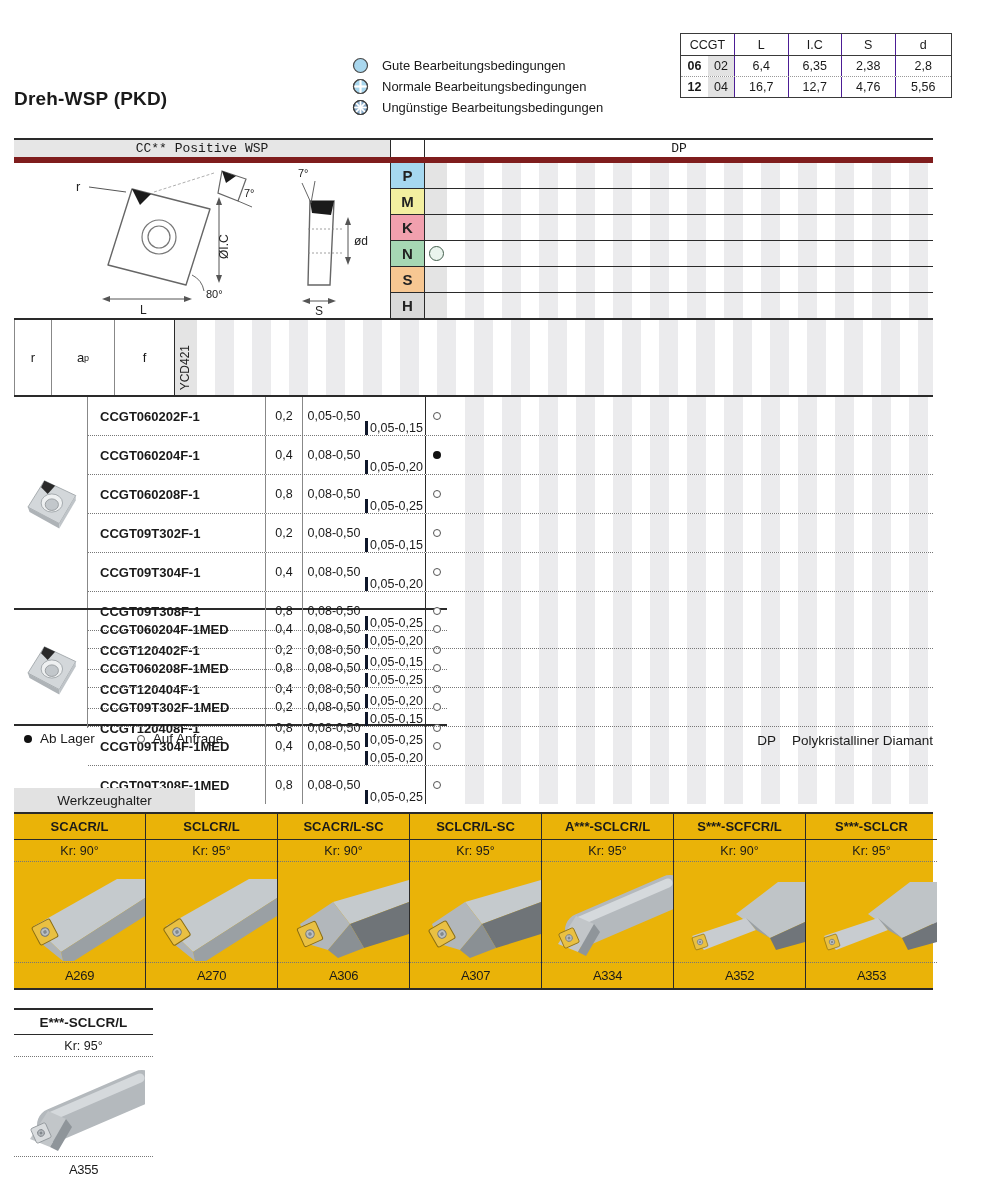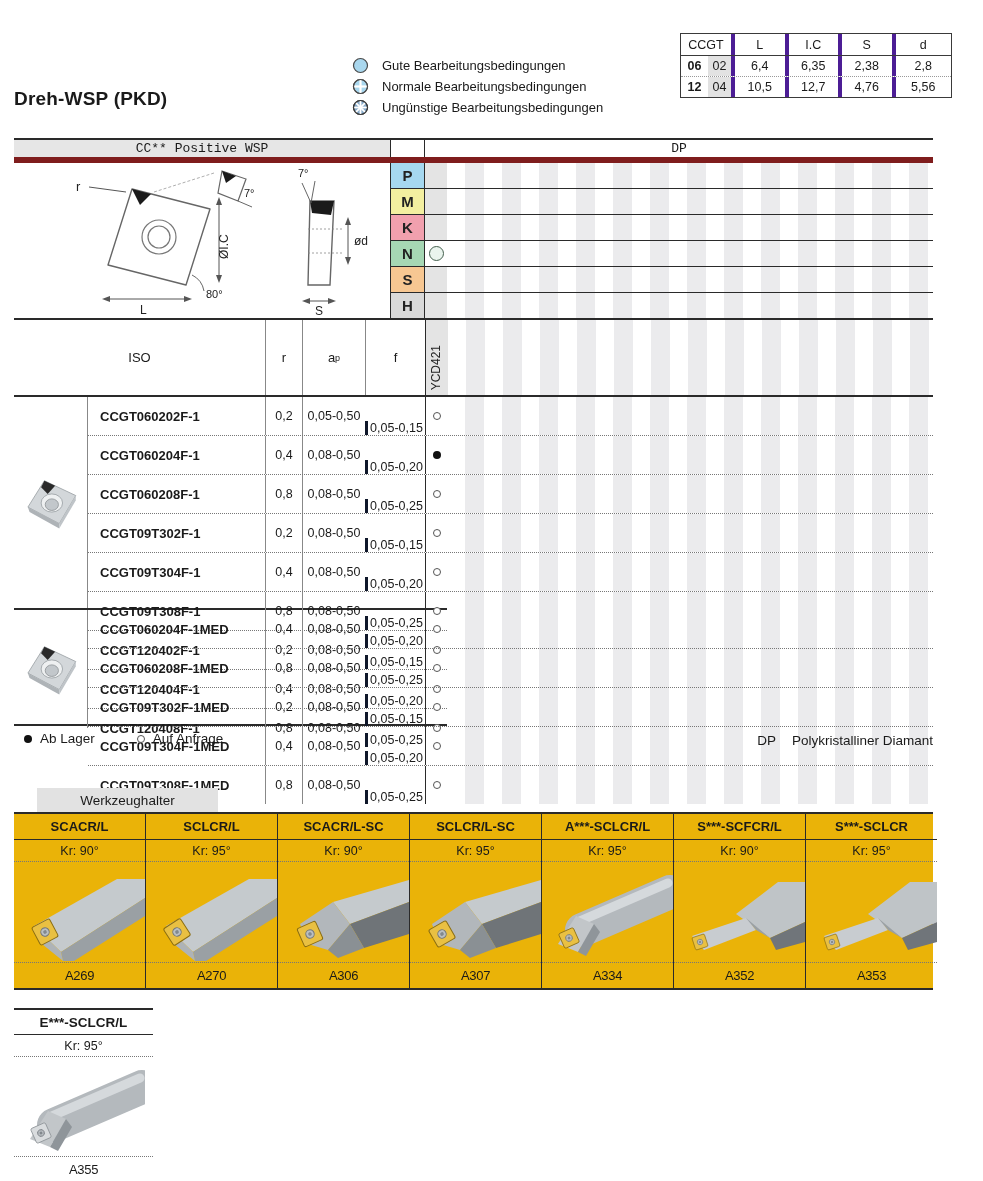--- a/index.html
+++ b/index.html
@@ -12,21 +12,21 @@
   .cond-legend { position:absolute; left:352px; top:57px; display:flex; flex-direction:column; gap:5px; }
   .legend-item { display:flex; align-items:center; gap:13px; height:16px;text-align:right; }
   .legend-icon svg { display:block; }
   .legend-label { font-size:13px; }
 
   
   .dim-table { position:absolute; left:680px; top:33px; width:272px; border:1.5px solid #3a3a3a; box-sizing:border-box; background:#fff; }
   .dim-row { display:flex; height:20px; border-bottom:1px dotted #999; }
   .dim-row:last-child { border-bottom:none; }
   .dim-head { height:21px; border-bottom:1px solid #3a3a3a; font-size:13px; }
-  .dc { display:flex; align-items:center; justify-content:center; border-right:4px solid #4c1d95; box-sizing:border-box; font-size:12.5px; }
+  .dc { display:flex; align-items:center; justify-content:center; border-right:1px solid #4c1d95; box-sizing:border-box; font-size:12.5px; }
   .dc:last-child { border-right:none; }
   .dc-ccgt { width:54px; }
   .dc-size { width:27px; font-weight:bold; border-right:none; }
   .dc-sub  { width:27px; background:#e2e2e2; }
   .dc-val  { width:53.5px; }
   .dc-val:last-child { flex:1; }
 
   
   .main-table { position:absolute; left:14px; top:138px; width:919px; height:588px;
                 border-top:2px solid #2a2a2a; border-bottom:2px solid #2a2a2a; box-sizing:border-box; font-size:13px; }
@@ -76,21 +76,21 @@
   .mk-open { width:8px; height:8px; border-radius:50%; border:1.3px solid #555; background:#fff; box-sizing:border-box; }
   .mk-filled { width:8px; height:8px; border-radius:50%; background:#111; }
 
   
   .avail-legend { position:absolute; left:24px; top:731px; display:flex; gap:42px; align-items:center; font-size:13.5px; }
   .avail-item { display:flex; align-items:center; gap:8px; }
   .dp-note { position:absolute; top:733px; right:50px; font-size:13.5px; display:flex; gap:16px; }
 
   
   .wh-tab { position:absolute; left:14px; top:788px; width:181px; height:24px; background:#e2e2e2;
-            display:flex; align-items:center; justify-content:center; font-size:13.5px;margin-left:23px; }
+            display:flex; align-items:center; justify-content:center; font-size:13.5px; }
   .wh-table { position:absolute; left:14px; top:812px; width:919px; display:flex;
               border-top:2px solid #2a2a2a; border-bottom:2px solid #2a2a2a; box-sizing:border-box; background:#eab308; }
   .wh-col { flex:1; border-right:1px solid #2a2a2a; box-sizing:border-box; }
   .wh-col:last-child { border-right:none; }
   .wh-name { height:26px; display:flex; align-items:center; justify-content:center; font-weight:bold; font-size:13px; border-bottom:1px solid #2a2a2a; box-sizing:border-box; }
   .wh-kr { height:22px; display:flex; align-items:center; justify-content:center; font-size:12.5px; border-bottom:1px dotted #777; box-sizing:border-box; }
   .wh-img { height:101px; border-bottom:1px dotted #777; box-sizing:border-box; overflow:hidden; }
   .wh-img svg { display:block; }
   .wh-page { height:25px; display:flex; align-items:center; justify-content:center; font-size:13px; letter-spacing:-0.3px; }
 
@@ -159,21 +159,21 @@
           <div class="dc dc-size">06</div>
           <div class="dc dc-sub">02</div>
           <div class="dc dc-val">6,4</div>
           <div class="dc dc-val">6,35</div>
           <div class="dc dc-val">2,38</div>
           <div class="dc dc-val">2,8</div>
         </div>
         <div class="dim-row">
           <div class="dc dc-size">12</div>
           <div class="dc dc-sub">04</div>
-          <div class="dc dc-val">10,5</div>
+          <div class="dc dc-val">16,7</div>
           <div class="dc dc-val">12,7</div>
           <div class="dc dc-val">4,76</div>
           <div class="dc dc-val">5,56</div>
         </div>
       </div>
   </div>
 
   <div class="main-table">
     <div class="mt-header">
       <div class="mt-h-left">CC** Positive WSP</div>
@@ -260,21 +260,20 @@
           </div>
           <div class="class-row">
             <div class="class-letter" style="background: rgb(217, 217, 217);">H</div>
             <div class="class-marker"></div>
             <div class="class-stripe stripes"></div>
           </div>
         </div>
     </div>
 
     <div class="mt-iso-header">
-      <div class="ihc ih-iso">ISO</div>
       <div class="ihc ih-r">r</div>
       <div class="ihc ih-ap">
           <span>a</span>
           <sub>p</sub>
         </div>
       <div class="ihc ih-f">f</div>
       <div class="ih-grade">
           <span class="vert-text">YCD421</span>
         </div>
       <div class="ih-stripe stripes"></div>

